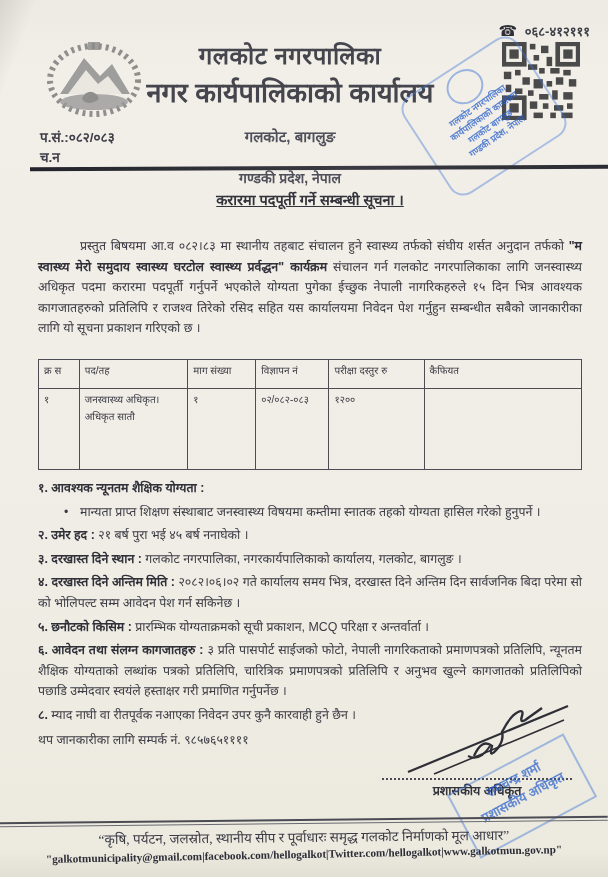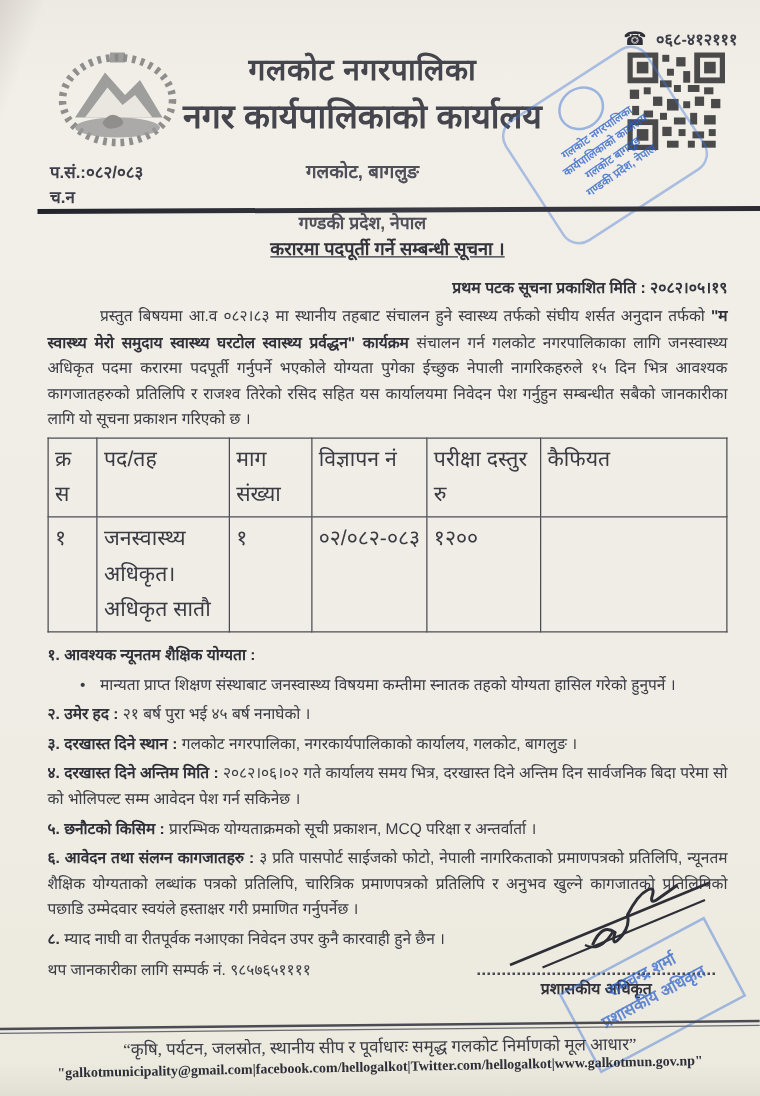--- a/index.html
+++ b/index.html
@@ -33,26 +33,26 @@
     transform:rotate(-33deg);color:rgba(44,98,205,.85);
     border:2px solid rgba(64,118,215,.45);border-radius:16px;
     text-align:center;font-weight:bold;opacity:.9;
   }
   .stamp-office .s-emblem{width:34px;height:30px;margin:4px auto 0;
     border:2px solid rgba(64,118,215,.55);border-radius:50%;}
   .stamp-office .s-line{font-size:9px;line-height:12px;transform:rotate(-2deg);}
   
   .content{position:absolute;left:38px;right:26px;top:182px;font-size:12.4px;line-height:1.66;color:#3b3b44;}
   .notice-title{ text-align:center;font-size:14.5px;font-weight:bold;color:#33333c;
-    text-decoration:underline;margin:6px 0 8px;}
+    text-decoration:underline;margin:6px 0 24px;}
   .published{text-align:right;font-size:12.6px;font-weight:bold;color:#33333c;margin-bottom:2px;}
   .para{text-align:justify;text-indent:42px;}
   .b{font-weight:bold;color:#303039;}
   .dehaya{font-weight:bold;margin-top:2px;}
-  table.vac{border-collapse:collapse;width:100%;margin-top:4px;font-size:17px;}
+  table.vac{border-collapse:collapse;width:100%;margin-top:20px;font-size:10px;}
   table.vac th,table.vac td{border:1.5px solid #4c4c55;padding:3px 5px;text-align:left;vertical-align:top;font-weight:normal;}
   table.vac th{height:22px;}
   table.vac td{height:74px;}
   .items{margin-top:8px;}
   .item{margin-bottom:3px;text-align:justify;}
   .item .lead{font-weight:bold;color:#303039;}
   .bullet-row{display:flex;margin:2px 0 3px 26px;}
   .bullet-dot{width:16px;flex:none;}
   .contact-line{margin-top:4px;}
   
@@ -157,21 +157,20 @@
     <div class="s-line">गलकोट बागलुङ</div>
     <div class="s-line">गण्डकी प्रदेश, नेपाल</div>
   </div>
 
   <div class="head-rule"></div>
 
   <div class="content">
 
     <div class="notice-title">करारमा पदपूर्ती गर्ने सम्बन्धी सूचना ।</div>
 
-    <div class="published">प्रथम पटक सूचना प्रकाशित मिति : २०८२।०५।१९</div>
 
     <div class="para"><span>प्रस्तुत बिषयमा आ.व ०८२।८३ मा स्थानीय तहबाट संचालन हुने स्वास्थ्य तर्फको संघीय शर्सत अनुदान तर्फको </span><span class="b">"म स्वास्थ्य मेरो समुदाय स्वास्थ्य घरटोल स्वास्थ्य प्रर्वद्धन" कार्यक्रम</span><span> संचालन गर्न गलकोट नगरपालिकाका लागि जनस्वास्थ्य अधिकृत पदमा करारमा पदपूर्ती गर्नुपर्ने भएकोले योग्यता पुगेका ईच्छुक नेपाली नागरिकहरुले १५ दिन भित्र आवश्यक कागजातहरुको प्रतिलिपि र राजश्व तिरेको रसिद सहित यस कार्यालयमा निवेदन पेश गर्नुहुन सम्बन्धीत सबैको जानकारीका लागि यो सूचना प्रकाशन गरिएको छ ।</span></div>
 
 
     <table class="vac">
       <colgroup>
         <col style="width:7.5%">
           <col style="width:20%">
           <col style="width:12.5%">
         <col style="width:13.5%">

